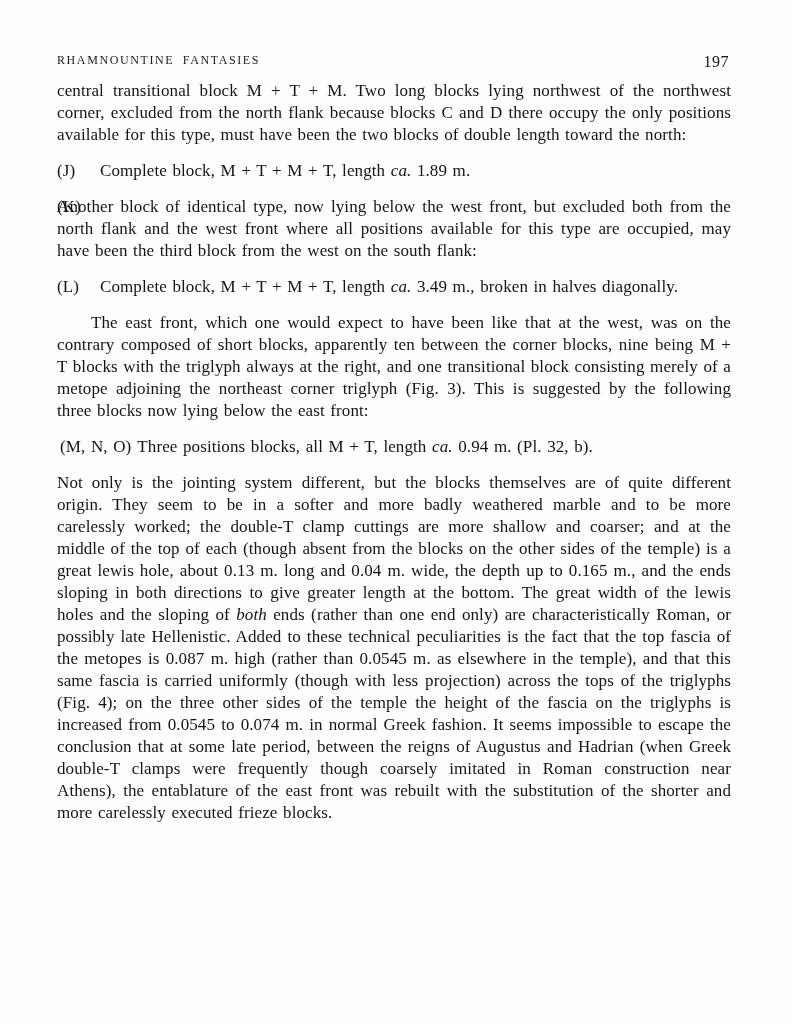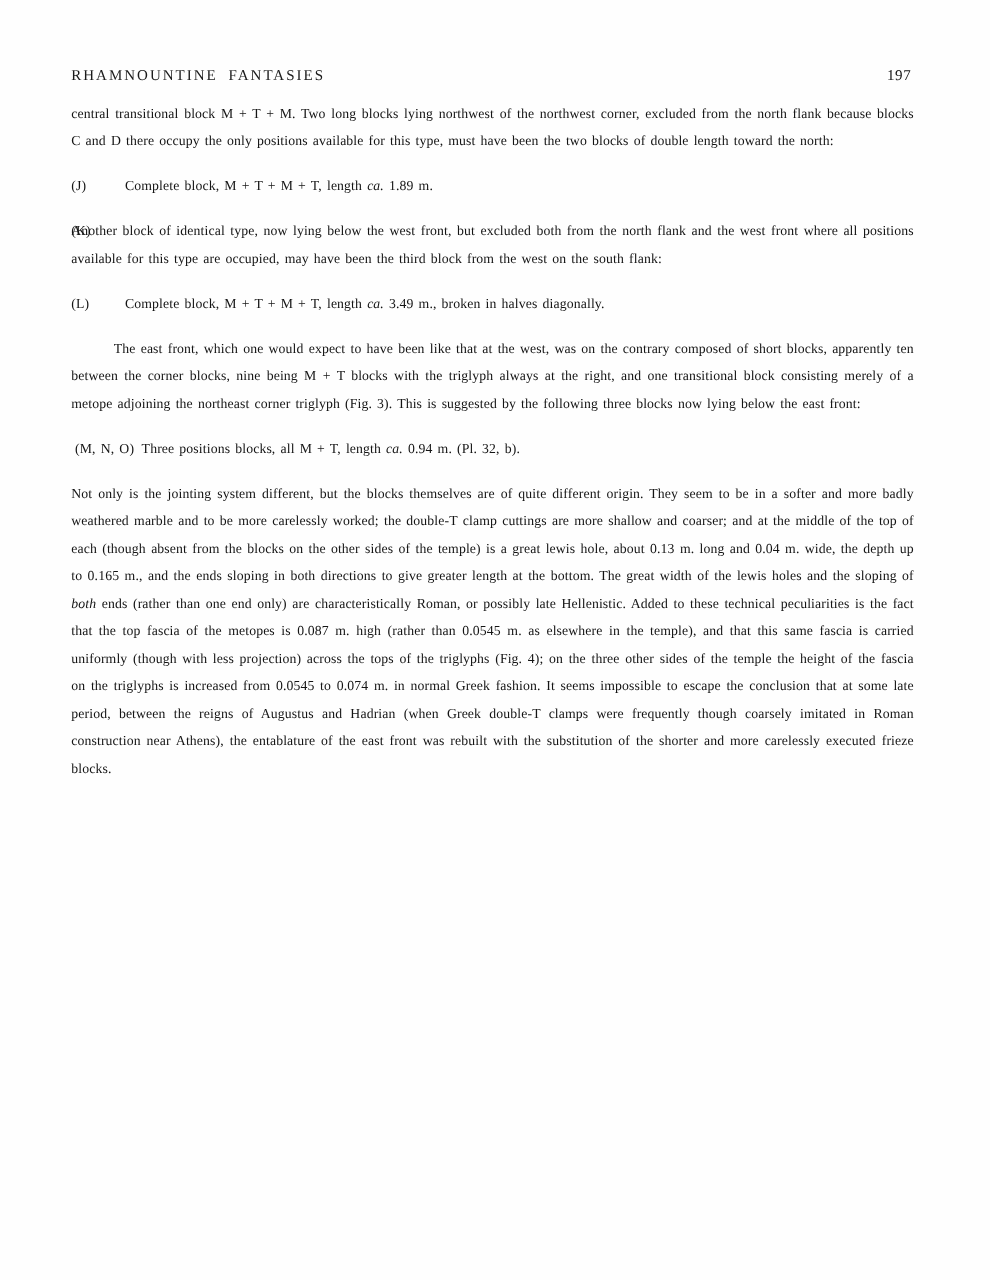--- a/index.html
+++ b/index.html
@@ -28,32 +28,32 @@
     text-align: left;
     font-size: 12px;
     letter-spacing: 1.6px;
     word-spacing: 4px;
     color: #1a1a1a;
   }
   .page-number {
     position: absolute;
     right: 2px;
     top: 0;
-    font-size: 12px;
+    font-size: 16px;
     letter-spacing: 0.5px;
   }
   .article-body {
     position: absolute;
     top: 80px;
     left: 57px;
     width: 674px;
   }
   .para, .catalog-item {
     margin: 0 0 14px 0;
-    font-size: 11px;
+    font-size: 17px;
     line-height: 22px;
     text-align: justify;
     letter-spacing: 0.1px;
     word-spacing: 1.2px;
   }
   .para.indent {
     text-indent: 34px;
   }
   .catalog-item {
     position: relative;

